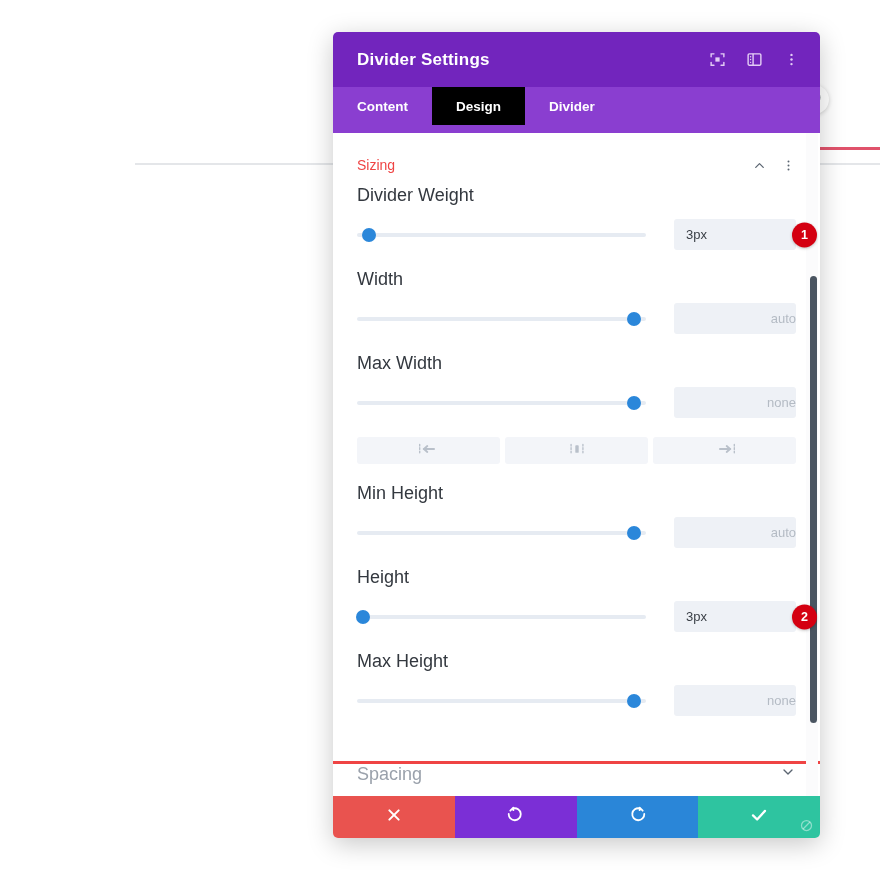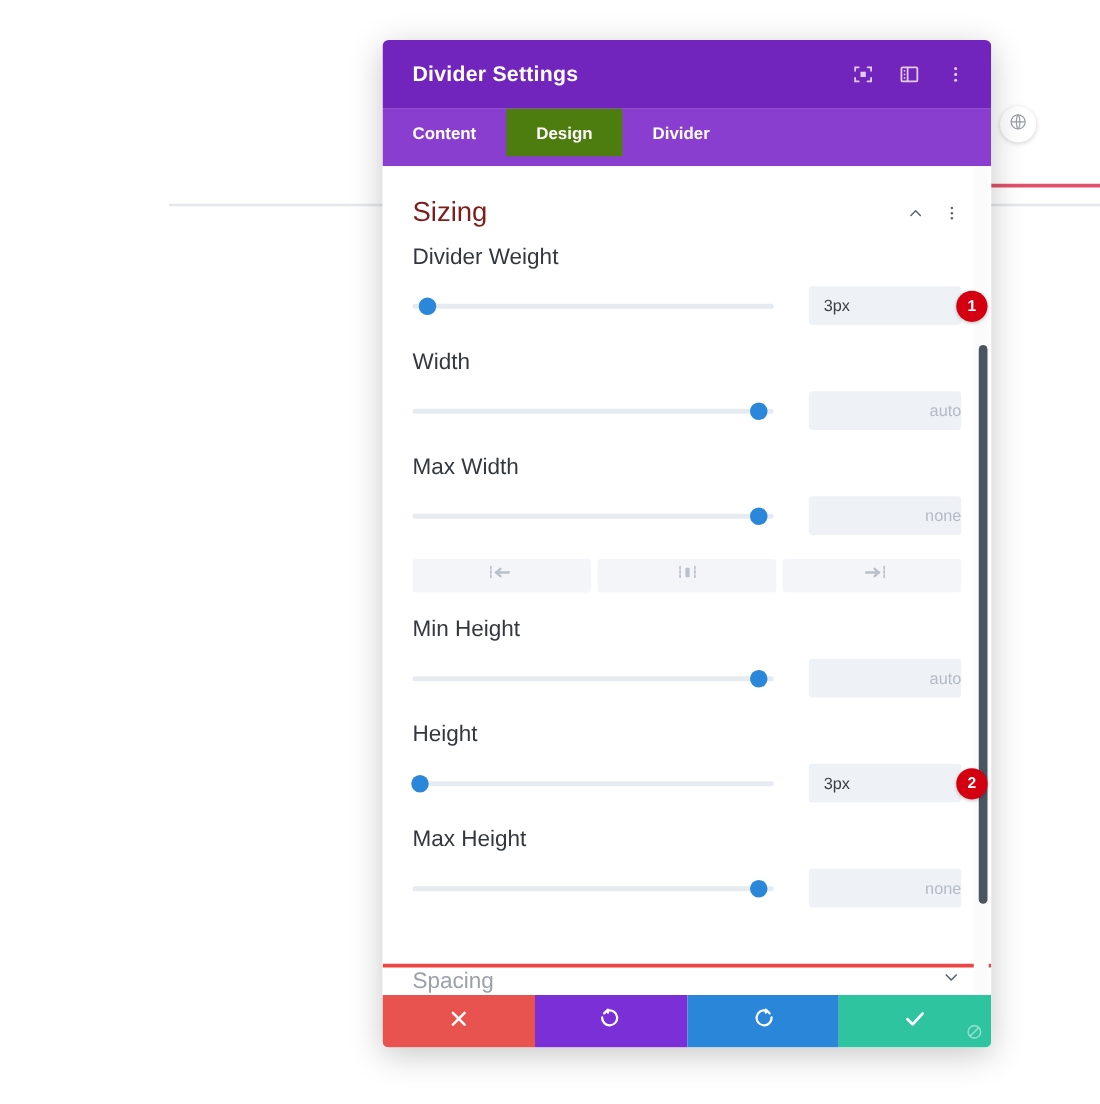--- a/index.html
+++ b/index.html
@@ -52,21 +52,21 @@
     box-shadow: 0 1px 4px rgba(0,0,0,.18);
     display: flex;
     align-items: center;
     justify-content: center;
     color: #9aa0a6;
   }
 
   
   #settings-modal {
     position: absolute;
-    left: 306px;
+    left: 333px;
     top: 32px;
     width: 487px;
     height: 806px;
     background: #ffffff;
     border-radius: 5px;
     box-shadow: 0 6px 26px rgba(0,0,0,.22);
     display: flex;
     flex-direction: column;
     overflow: hidden;
   }
@@ -114,21 +114,21 @@
     padding: 0 24px;
     display: flex;
     align-items: center;
     justify-content: center;
     color: #ffffff;
     font-size: 13.5px;
     font-weight: bold;
     cursor: pointer;
     background: transparent;
   }
-  .tab.active { background: #4d7c0f; }
+  .tab.active { background: #000000; }
 
   
   .modal-body {
     flex: 1 1 auto;
     position: relative;
     overflow: hidden;
     background: #ffffff;
   }
   .body-inner {
     padding: 0 24px 0 24px;
@@ -154,22 +154,22 @@
     cursor: pointer;
   }
 
   
   .section-header {
     display: flex;
     align-items: center;
     padding: 24px 0 12px 0;
   }
   .section-title {
-    font-size: 22px;
-    color: #7f1d1d;
+    font-size: 14px;
+    color: #ef4444;
     flex: 1 1 auto;
     font-weight: normal;
   }
   .section-actions {
     display: flex;
     align-items: center;
     gap: 14px;
     color: #5b6571;
   }
   .section-actions .ico { cursor: pointer; display:flex; align-items:center; }

